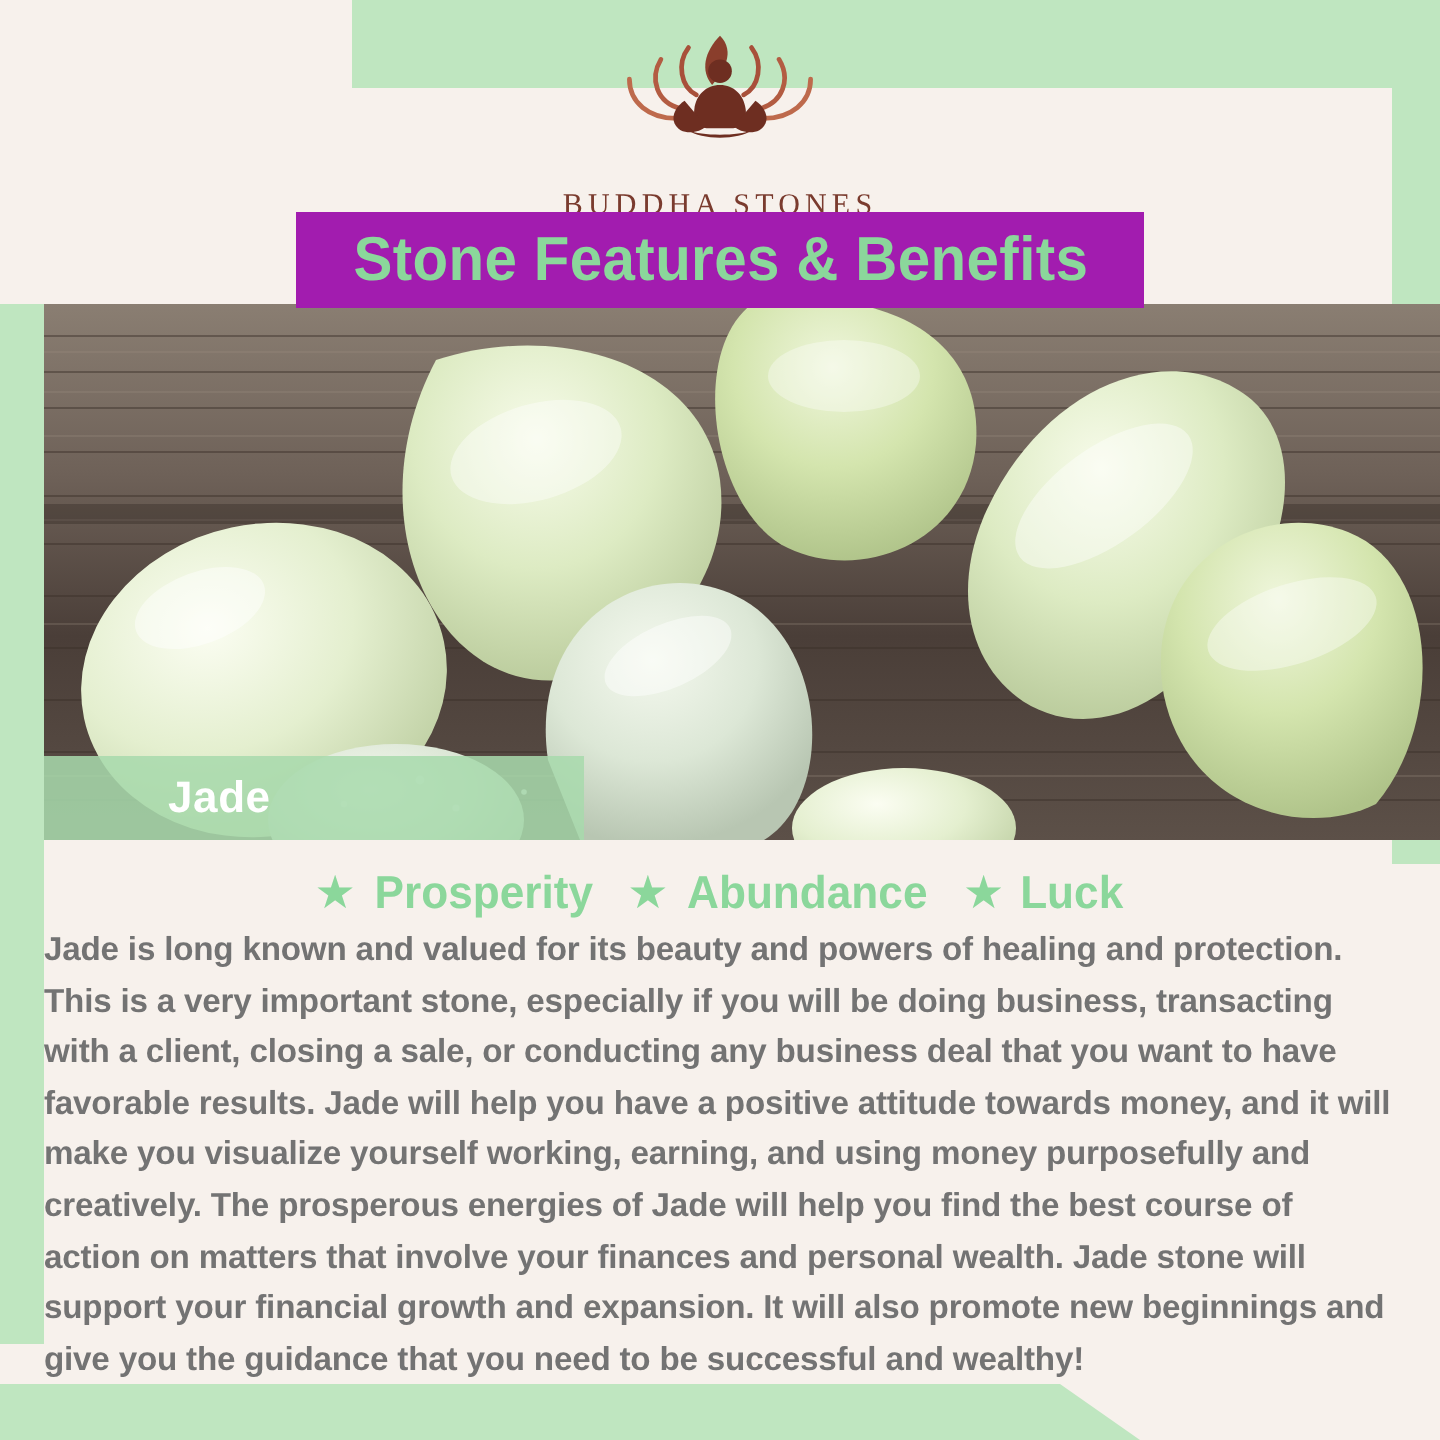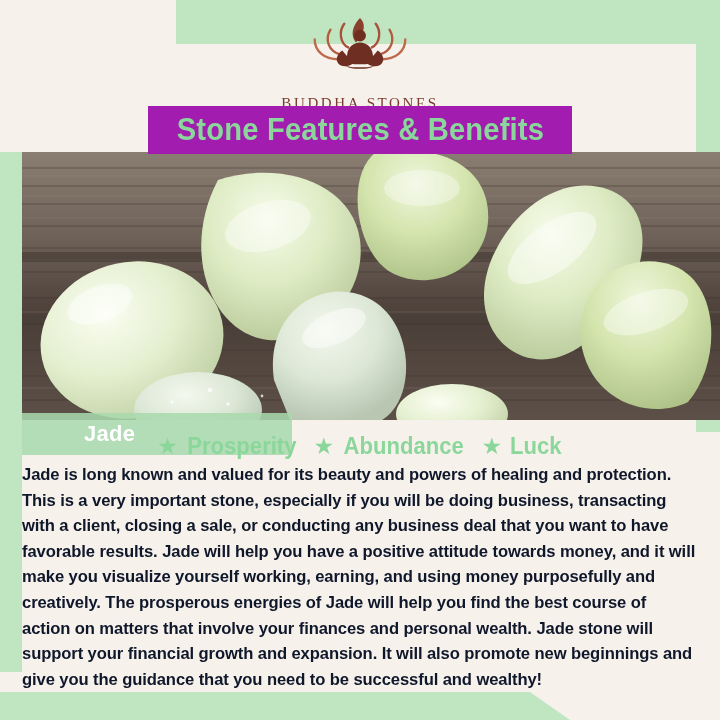--- a/index.html
+++ b/index.html
@@ -57,40 +57,40 @@
   
   .photo{
     position:absolute;top:152px;left:22px;width:698px;height:268px;
     overflow:hidden;z-index:2;background:#6B5F55;
   }
   .photo svg{display:block;width:698px;height:268px;}
 
   .stone-caption{
     position:absolute;left:22px;top:378px;width:270px;height:42px;
     background:rgba(168,218,172,0.86);
-    display:flex;align-items:center;z-index:3;margin-top:35px;
+    display:flex;align-items:center;z-index:3;
   }
   .stone-caption span{
     color:#FFFFFF;font-size:22px;font-weight:bold;padding-left:62px;
     letter-spacing:0.3px;
   }
 
   
   .benefits{
     position:absolute;top:430px;left:22px;width:676px;height:32px;
     display:flex;align-items:center;justify-content:center;gap:15px;z-index:4;
   }
   .benefit{display:flex;align-items:center;gap:7px;}
   .benefit .star{font-size:23px;color:#8BD79B;line-height:1;}
   .benefit .lbl{font-size:23px;font-weight:bold;color:#8BD79B;transform:scaleX(0.96);}
 
   
   .body-copy{
     position:absolute;top:462px;left:22px;width:674px;
-    font-size:16.6px;line-height:25.6px;color:#0f172a;font-weight:bold;
+    font-size:16.6px;line-height:25.6px;color:#737373;font-weight:bold;
     z-index:4;text-align:left;
     letter-spacing:-0.1px;
   }
 </style>
 </head>
 <body>
 
 <div class="page">
 
   <div class="frame-top-right"></div>

